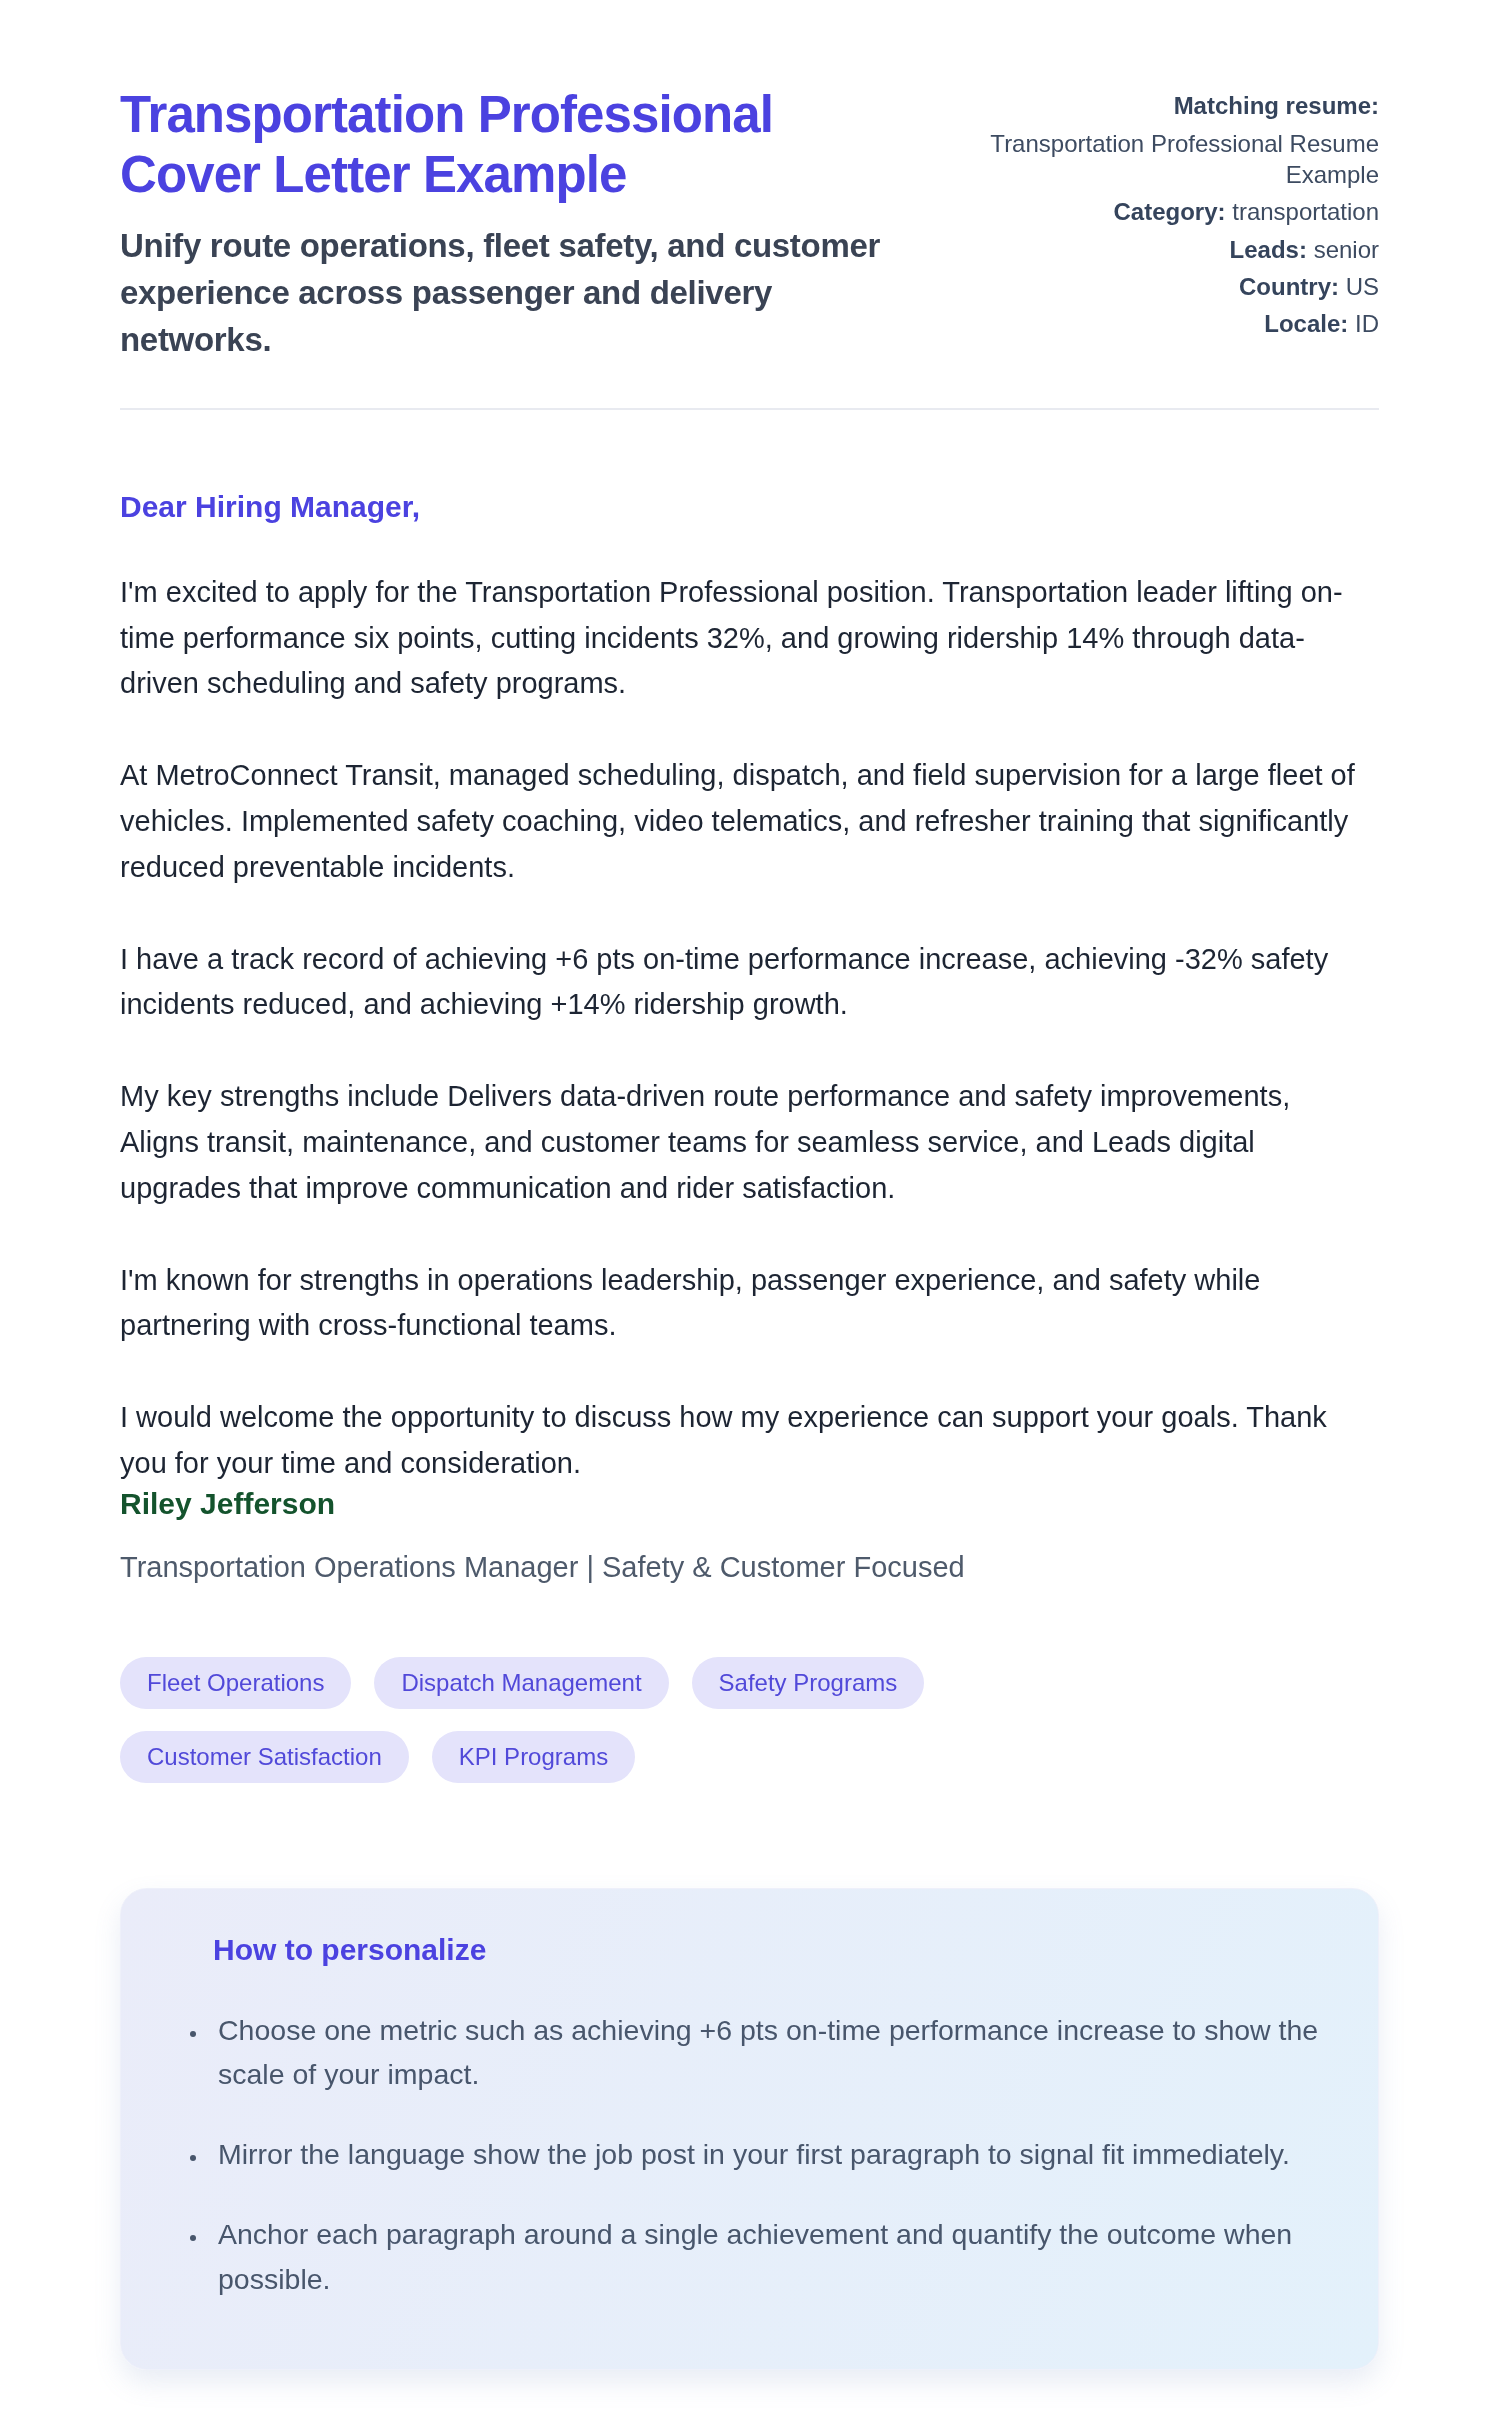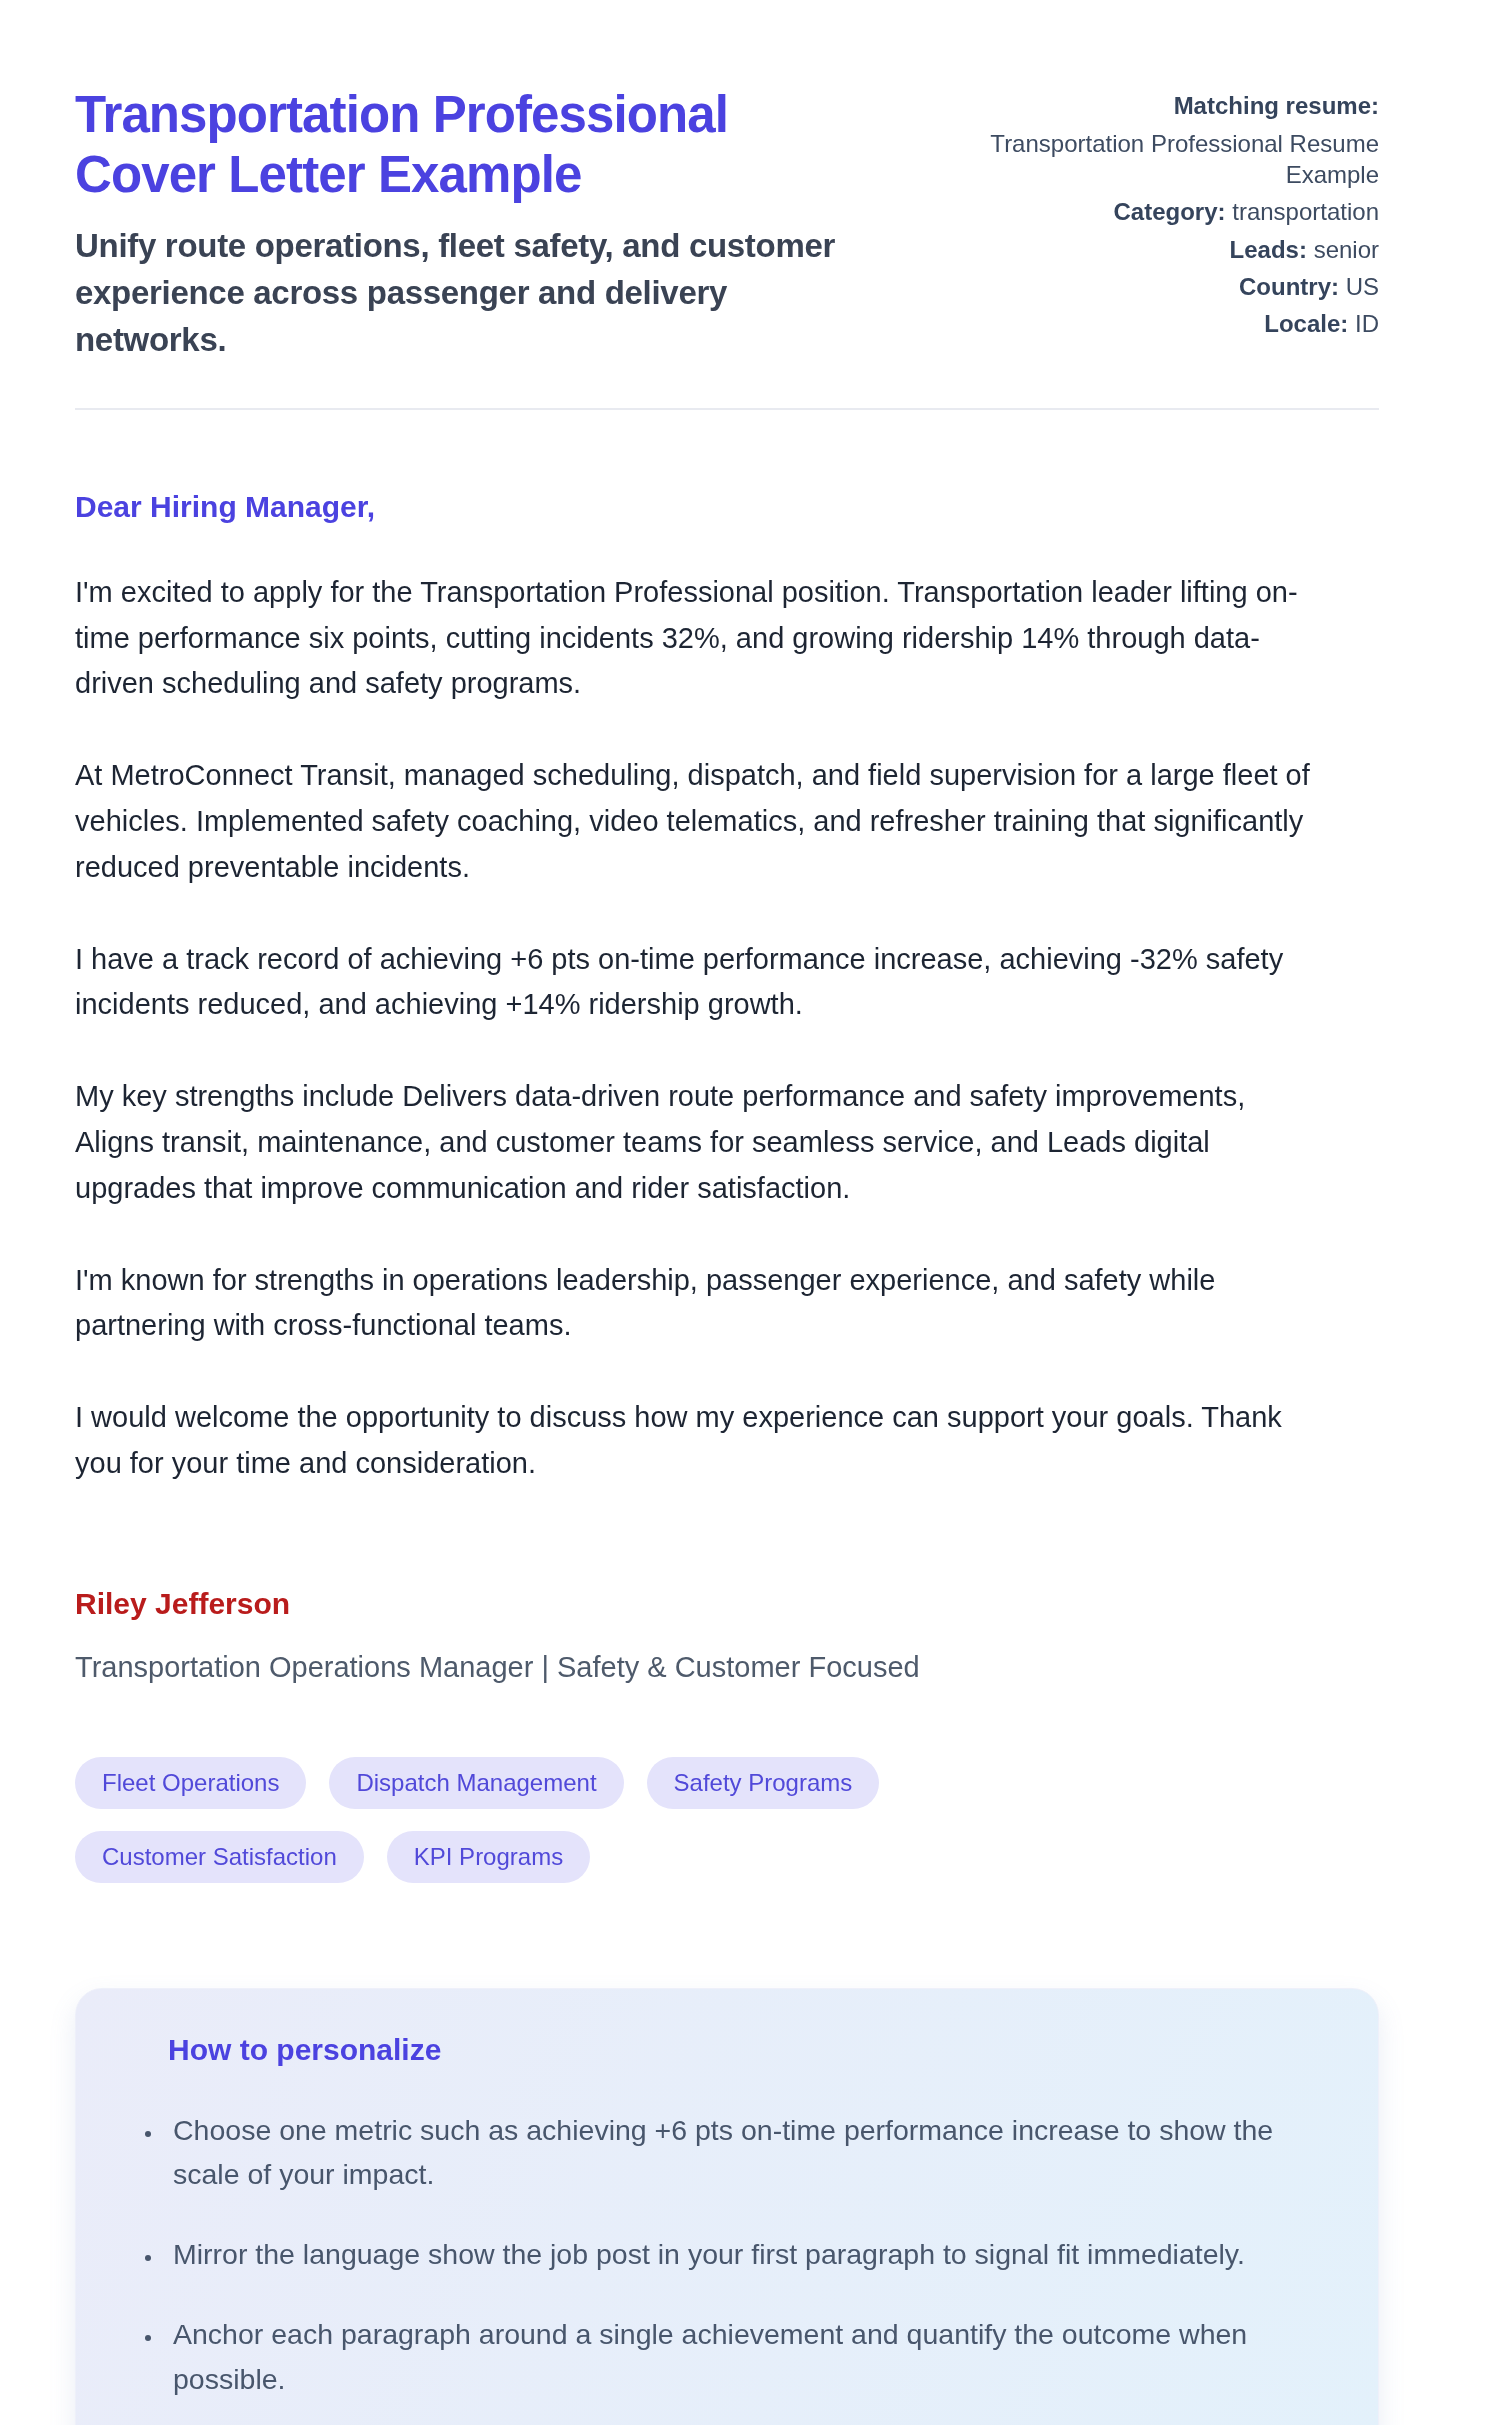--- a/index.html
+++ b/index.html
@@ -12,21 +12,21 @@
     --tag-text:#5149d9;
     --box-grad-start:#eaecf9;
     --box-grad-end:#e3f1fb;
     --divider:#e8eaf0;
   }
   *{box-sizing:border-box;margin:0;padding:0;}
   html,body{background:#ffffff;}
   body{font-family:"Liberation Sans","DejaVu Sans",sans-serif;color:var(--body-text);}
   .page{
     width:1512px;height:2426px;overflow:hidden;background:#ffffff;
-    padding:85px 133px 0 75px;position:relative;
+    padding:85px 133px 0 120px;position:relative;
   }
   
   .header{display:flex;justify-content:space-between;align-items:flex-start;}
   .header-left{max-width:805px;}
   .page-title{
     color:var(--accent);font-size:51px;font-weight:700;line-height:1.18;
     letter-spacing:-0.9px;
   }
   .page-subtitle{
     margin-top:18px;color:var(--subtitle-text);font-size:33px;font-weight:700;
@@ -35,21 +35,21 @@
   .meta{
     width:418px;text-align:right;color:var(--meta-text);font-size:24px;
     line-height:1.3;padding-top:5.3px;flex-shrink:0;
   }
   .meta-line{margin-bottom:6.2px;}
   .meta strong{font-weight:700;color:#35445c;}
   .divider{border:none;height:1.8px;background:var(--divider);margin-top:44px;}
   
   .greeting{margin-top:80px;color:var(--accent);font-size:30px;font-weight:700;}
   .para{margin-top:46px;font-size:29px;line-height:1.58;color:var(--body-text);max-width:1254px;}
-  .signature-name{margin-top:100px;font-size:30px;font-weight:700;color:#b91c1c;}
+  .signature-name{font-size:30px;font-weight:700;color:#14532d;}
   .signature-role{margin-top:30px;font-size:29px;color:var(--muted-text);}
   
   .tags{margin-top:73px;display:flex;flex-wrap:wrap;gap:21.3px 23px;max-width:1067px;}
   .tag{
     background:var(--tag-bg);color:var(--tag-text);font-size:24px;
     padding:14.2px 27px;border-radius:888px;white-space:nowrap;line-height:1;
   }
   
   .personalize{
     margin-top:105px;border-radius:27px;padding:44px 52px 52px 52px;

